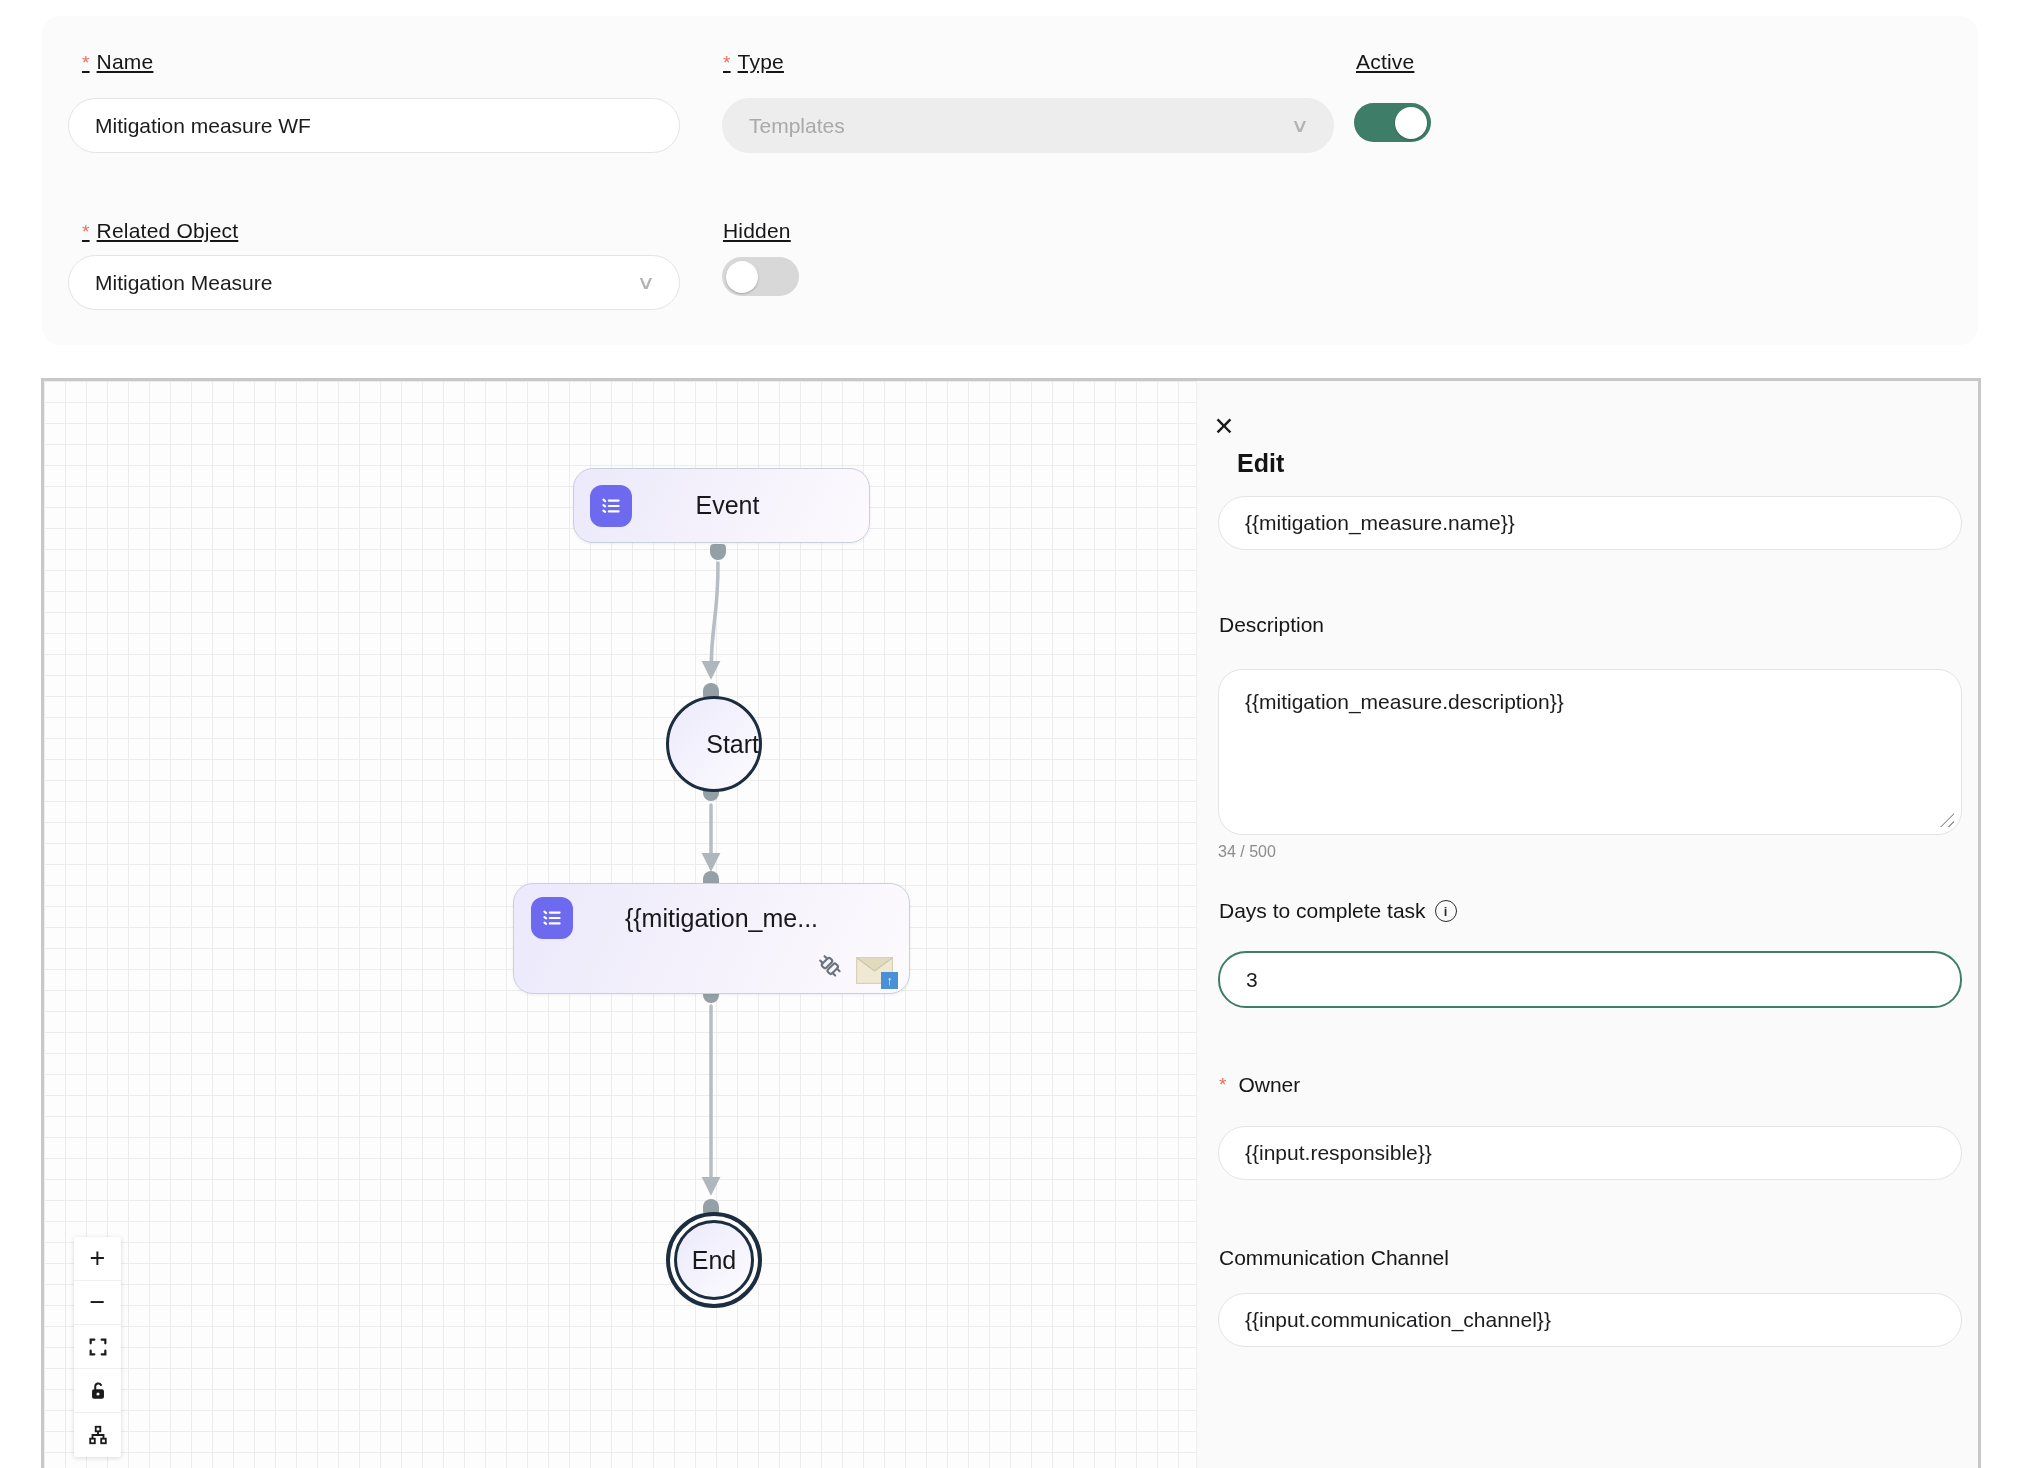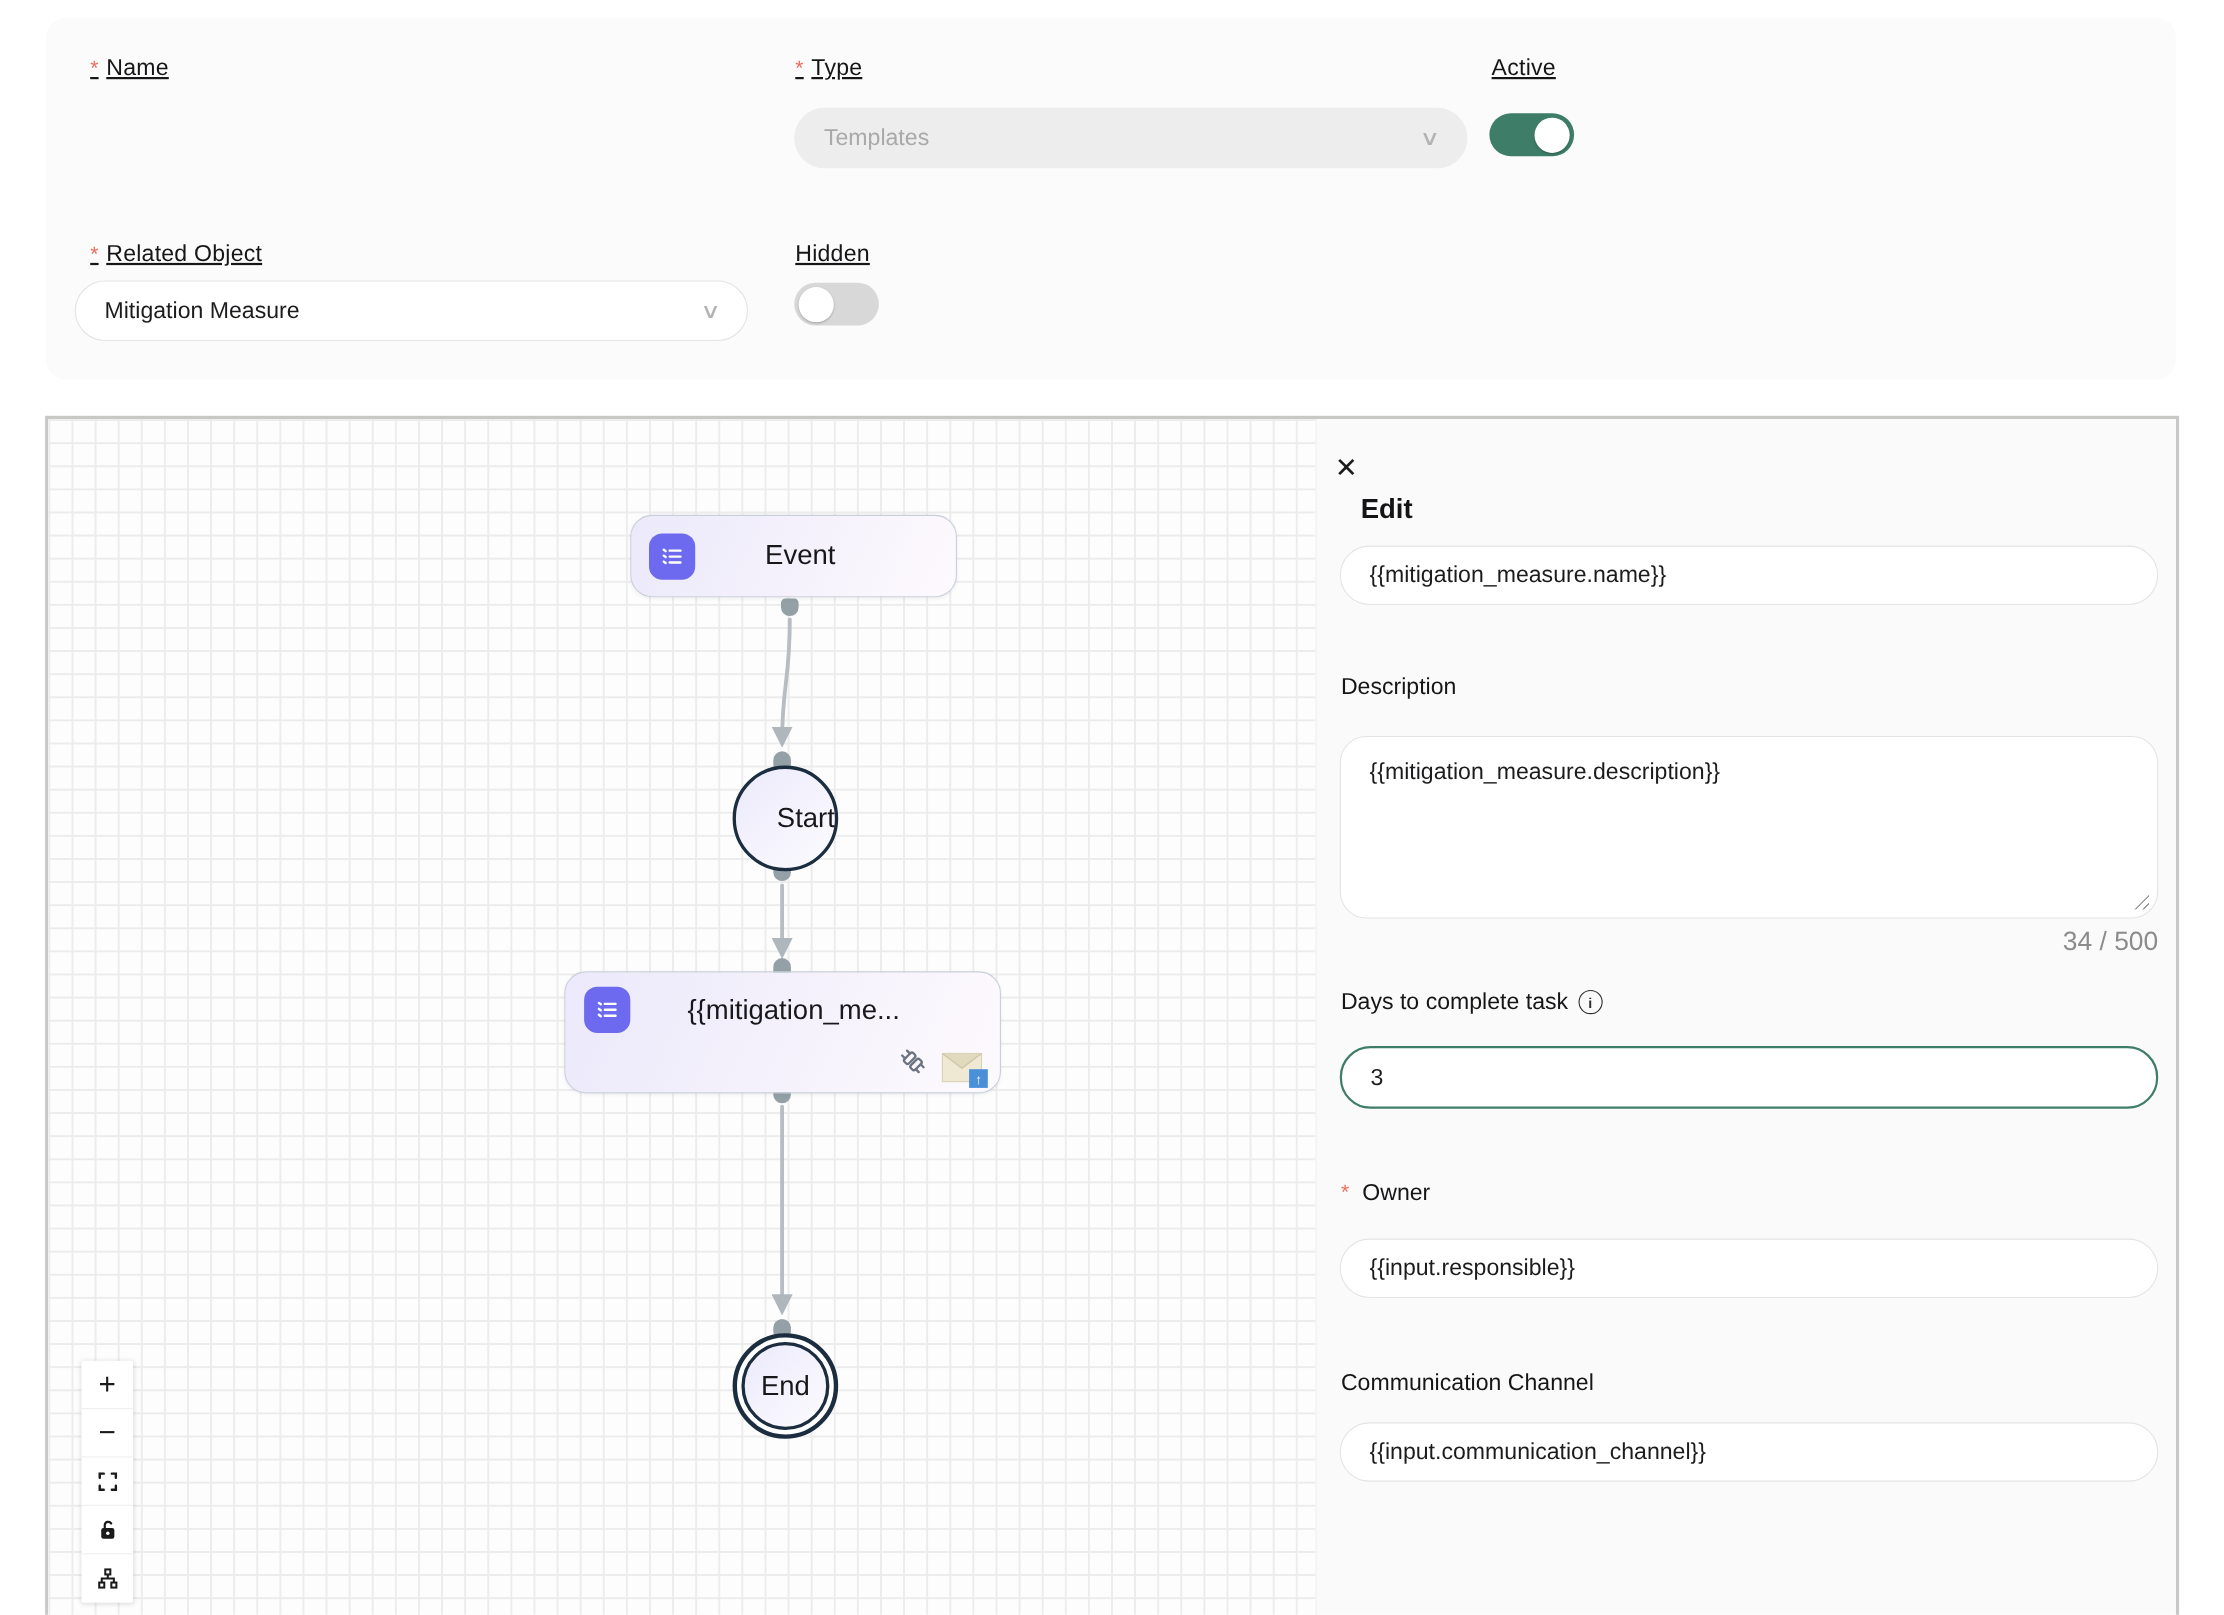--- a/index.html
+++ b/index.html
@@ -77,31 +77,34 @@
     display:flex;align-items:center;padding:0 26px;}
   .p-pill input{border:none;outline:none;background:transparent;font-family:inherit;font-size:21px;color:#1c1c1e;width:100%;}
   .p-pill.focus{border:2px solid #3e7d68;}
   .p-textarea{position:absolute;left:21px;top:288px;width:744px;height:166px;background:#fff;border:1.5px solid #e4e4e4;
     border-radius:24px;}
   .p-textarea textarea{width:100%;height:100%;border:none;outline:none;background:transparent;resize:none;
     font-family:inherit;font-size:21px;color:#1c1c1e;padding:20px 26px;border-radius:24px;}
   .resize-corner{position:absolute;right:7px;bottom:7px;width:14px;height:14px;
     background:repeating-linear-gradient(135deg,transparent 0 4px,#9a9a9a 4px 5.5px);
     clip-path:polygon(100% 0,100% 100%,0 100%);}
-  .p-counter{position:absolute;left:21px;top:462px;width:744px;text-align:right;font-size:24px;color:#8c8c8c;}
+  .p-counter{position:absolute;left:21px;top:462px;width:744px;font-size:16px;color:#8c8c8c;}
   .info-ic{width:22px;height:22px;border:1.6px solid #2c2c2e;border-radius:50%;display:inline-flex;align-items:center;
     justify-content:center;font-size:13px;font-weight:600;color:#2c2c2e;font-style:normal;}
 </style>
 </head>
 <body>
 
 <div class="top-card">
 
   <div class="fld-label" style="left:40px;top:34px;">
     <span class="req">*</span><span>Name</span>
+  </div>
+  <div class="pill" style="left:26px;top:82px;width:612px;">
+    <input value="Mitigation measure WF" style="">
   </div>
 
   <div class="fld-label" style="left:681px;top:34px;">
     <span class="req">*</span><span>Type</span>
   </div>
   <div class="pill disabled" style="left:680px;top:82px;width:612px;">
     <span>Templates</span>
     <span class="chev">∨</span>
   </div>
 

